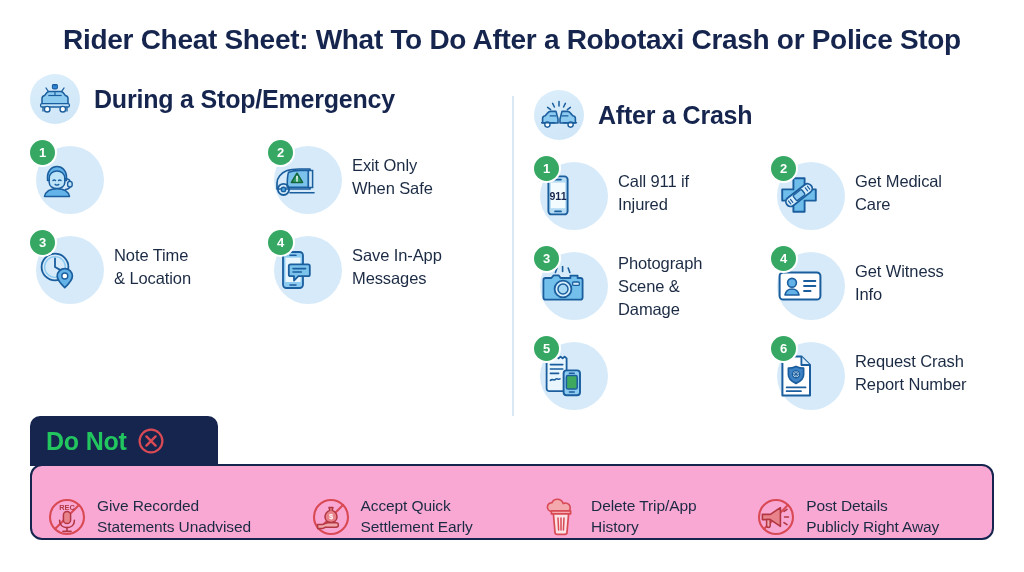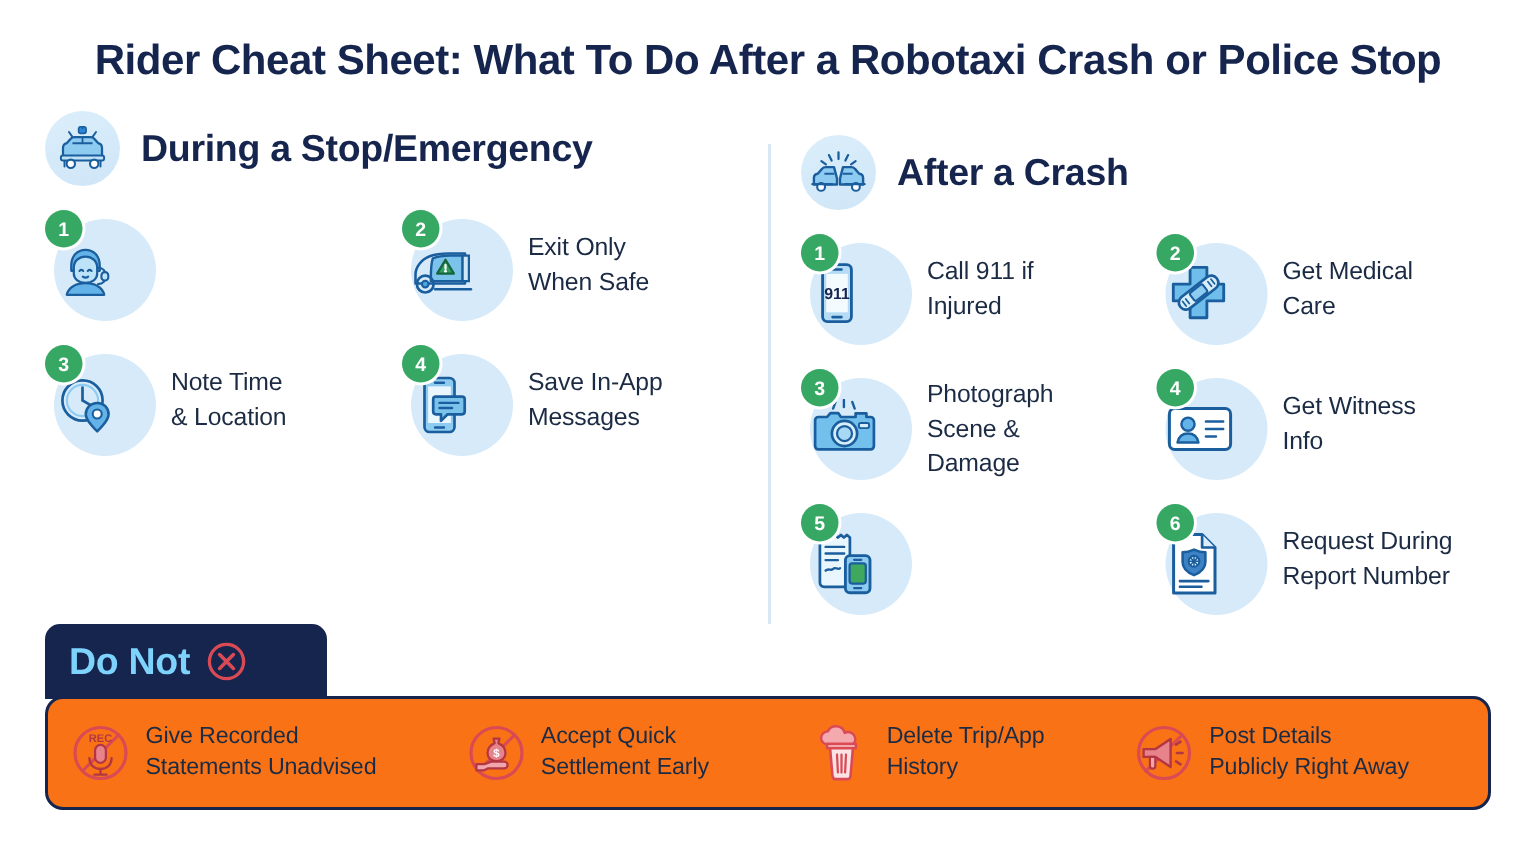--- a/index.html
+++ b/index.html
@@ -65,27 +65,27 @@
   
   .donot-wrap { position: absolute; left: 30px; top: 416px; width: 964px; }
   .donot-tab {
     position: relative; z-index: 2;
     width: 188px; height: 50px;
     background: #15254e;
     border-radius: 10px 10px 0 0;
     display: flex; align-items: center; gap: 10px;
     padding: 0 16px;
   }
-  .donot-tab-text { color: #7dd3fc; font-size: 25px; font-weight: bold; letter-spacing: -0.2px; }
+  .donot-tab-text { color: #22c55e; font-size: 25px; font-weight: bold; letter-spacing: -0.2px; }
   .donot-box {
     position: relative; margin-top: -2px;
     border: 2.5px solid #15254e; border-radius: 12px;
-    background: #f97316;
+    background: #f9a8d4;
     height: 76px;
-    display: flex; align-items: center;
+    display: flex; align-items: flex-end;
     padding: 0 14px;
   }
   .donot-item { display: flex; align-items: center; gap: 9px; }
   .donot-item:nth-child(1) { width: 272px; }
   .donot-item:nth-child(2) { width: 238px; }
   .donot-item:nth-child(3) { width: 222px; }
   .donot-item:nth-child(4) { width: 230px; }
   .donot-ico { width: 42px; height: 42px; flex: 0 0 auto; }
   .donot-label { font-size: 15.5px; color: #1c2b44; line-height: 1.35; letter-spacing: -0.1px; }
   svg { display: block; }
@@ -320,21 +320,21 @@
               <path d="M5.4 3.4 L24.4 3.4 L33 12 L33 42.4 L5.4 42.4 Z" fill="#fff" stroke="#1b5e9e" stroke-width="2" stroke-linejoin="round"></path>
               <path d="M24.4 3.4 L24.4 12 L33 12" fill="#dceefb" stroke="#1b5e9e" stroke-width="1.8" stroke-linejoin="round"></path>
               <path d="M19 13.4 C22 14.8 24.6 15.2 26.6 15.2 L26.6 21.6 C26.6 25.6 23.4 28.6 19 30.4 C14.6 28.6 11.4 25.6 11.4 21.6 L11.4 15.2 C13.4 15.2 16 14.8 19 13.4 Z" fill="#3d82c4" stroke="#1b5e9e" stroke-width="1.7" stroke-linejoin="round"></path>
               <circle cx="19" cy="21.2" r="3.6" fill="#e7f4fd" stroke="#1b5e9e" stroke-width="1.4"></circle>
               <path d="M19 17.6 L19 24.8 M15.4 21.2 L22.6 21.2 M16.4 18.6 L21.6 23.8 M21.6 18.6 L16.4 23.8" stroke="#1b5e9e" stroke-width="1"></path>
               <path d="M9.6 34.4 L28.6 34.4 M9.6 38.2 L24 38.2" stroke="#1b5e9e" stroke-width="1.7" stroke-linecap="round"></path>
             </svg>
           </div>
         </div>
         <div class="step-label">
-          <span>Request During</span><br>
+          <span>Request Crash</span><br>
           <span>Report Number</span>
         </div>
       </div>
 
     </div>
   </div>
 
   <div class="donot-wrap">
 
     <div class="donot-tab">

